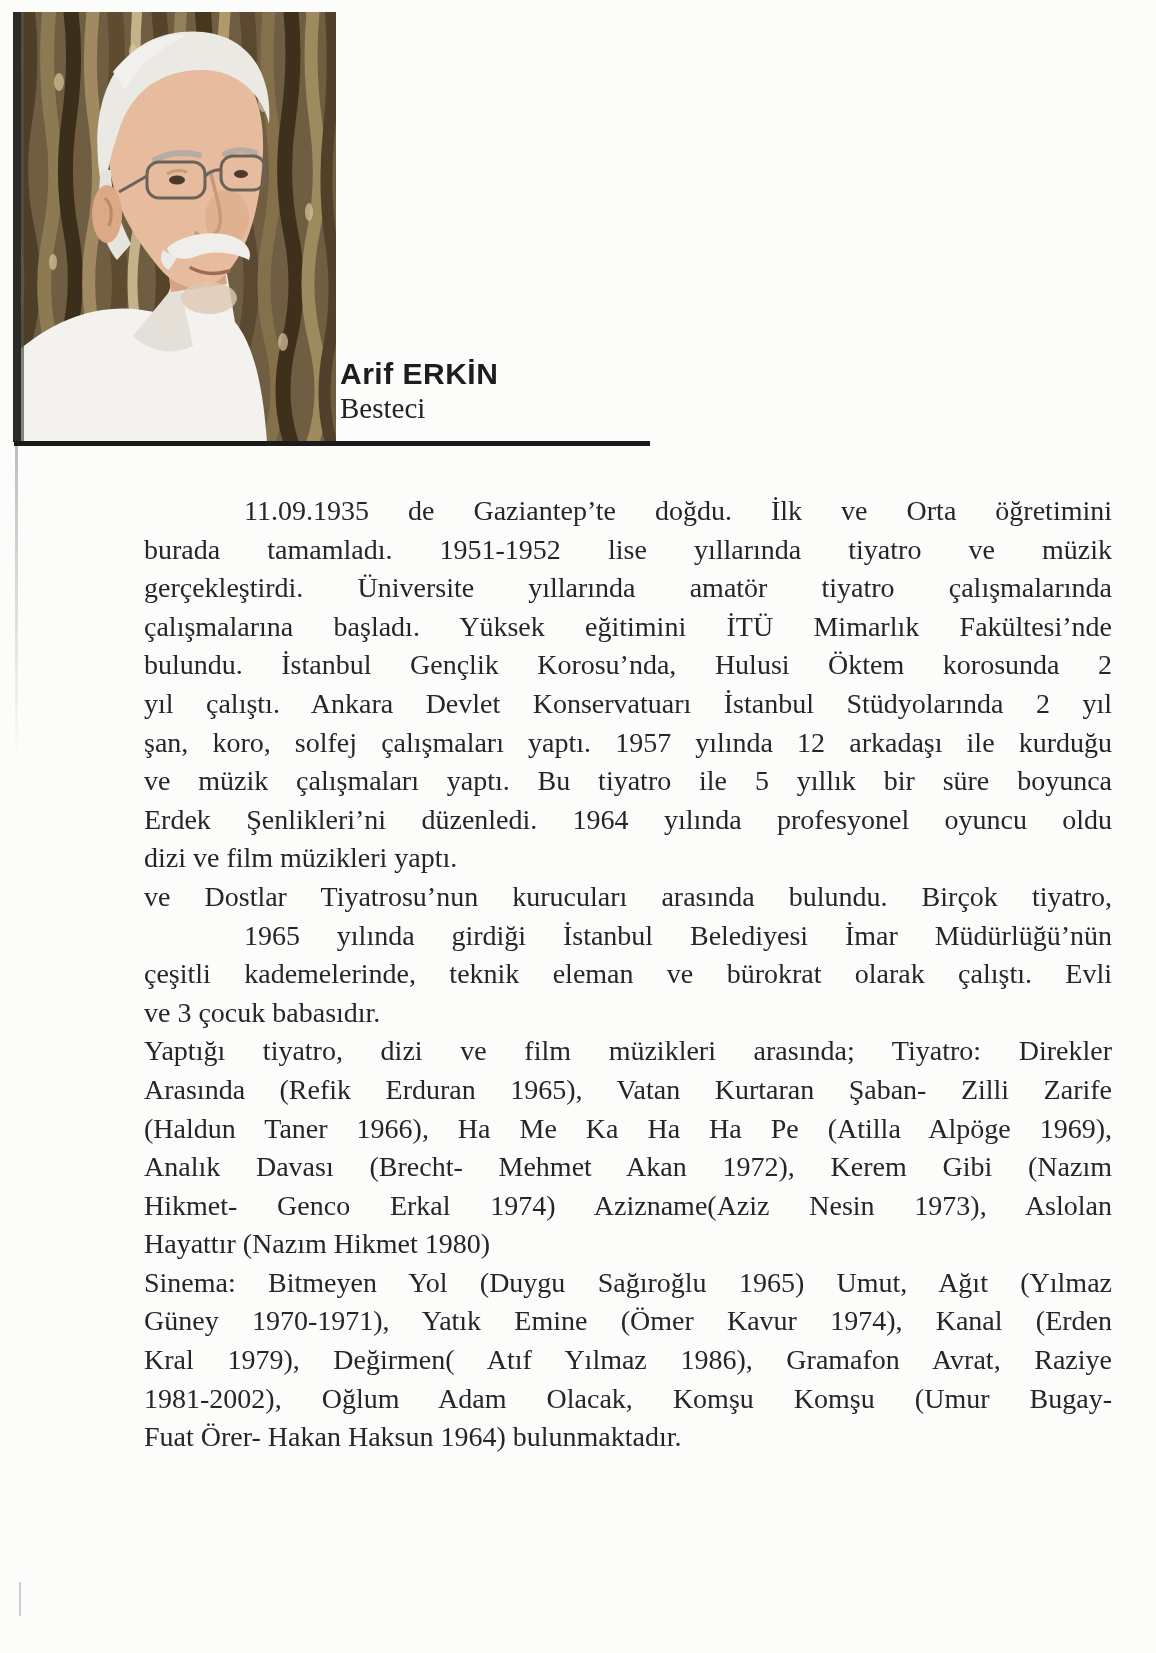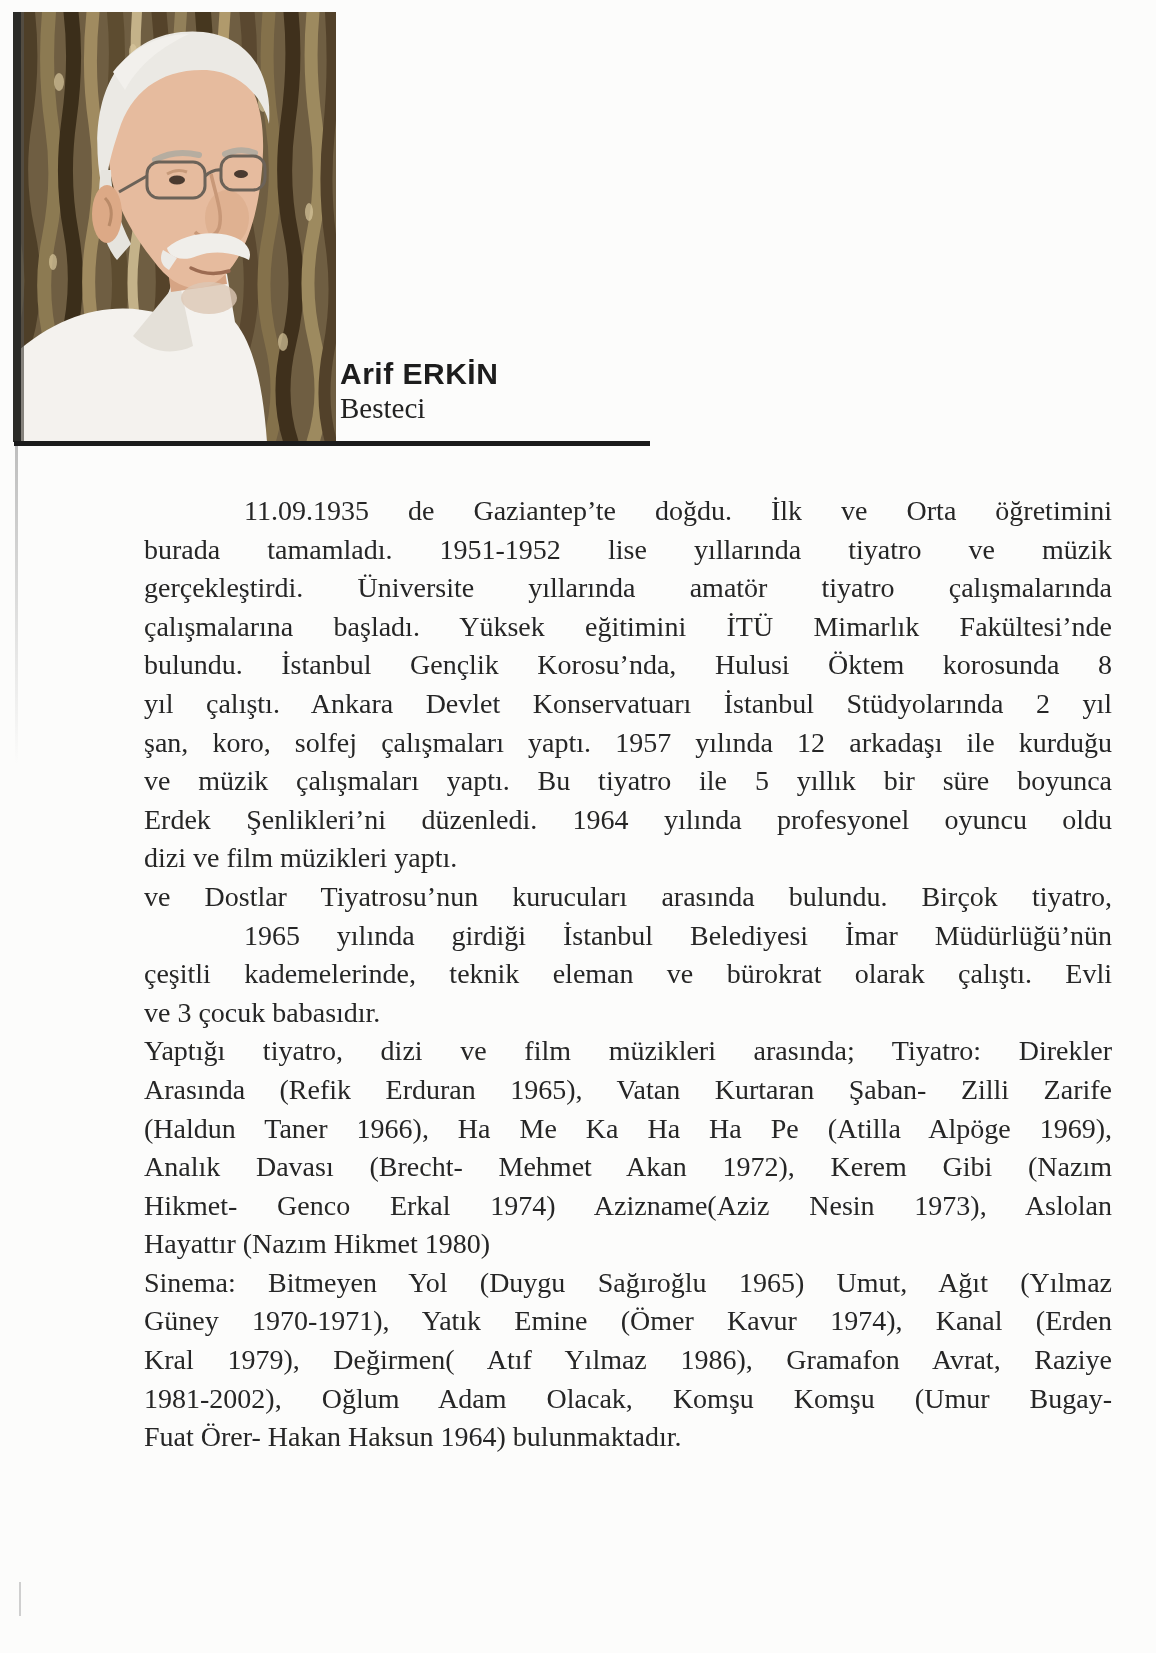--- a/index.html
+++ b/index.html
@@ -177,21 +177,21 @@
     <div class="person-role">Besteci</div>
   </div>
 
   <div class="rule"></div>
 
   <div class="body-text">
       <div class="line fill indent">11.09.1935 de Gaziantep’te doğdu. İlk ve Orta öğretimini</div>
       <div class="line fill">burada tamamladı. 1951-1952 lise yıllarında tiyatro ve müzik</div>
       <div class="line fill">gerçekleştirdi. Üniversite yıllarında amatör tiyatro çalışmalarında</div>
       <div class="line fill">çalışmalarına başladı. Yüksek eğitimini İTÜ Mimarlık Fakültesi’nde</div>
-      <div class="line fill">bulundu. İstanbul Gençlik Korosu’nda, Hulusi Öktem korosunda 8</div>
+      <div class="line fill">bulundu. İstanbul Gençlik Korosu’nda, Hulusi Öktem korosunda 2</div>
       <div class="line fill">yıl çalıştı. Ankara Devlet Konservatuarı İstanbul Stüdyolarında 2 yıl</div>
       <div class="line fill">şan, koro, solfej çalışmaları yaptı. 1957 yılında 12 arkadaşı ile kurduğu</div>
       <div class="line fill">ve müzik çalışmaları yaptı. Bu tiyatro ile 5 yıllık bir süre boyunca</div>
       <div class="line fill">Erdek Şenlikleri’ni düzenledi. 1964 yılında profesyonel oyuncu oldu</div>
       <div class="line">dizi ve film müzikleri yaptı.</div>
       <div class="line fill">ve Dostlar Tiyatrosu’nun kurucuları arasında bulundu. Birçok tiyatro,</div>
       <div class="line fill indent">1965 yılında girdiği İstanbul Belediyesi İmar Müdürlüğü’nün</div>
       <div class="line fill">çeşitli kademelerinde, teknik eleman ve bürokrat olarak çalıştı. Evli</div>
       <div class="line">ve 3 çocuk babasıdır.</div>
       <div class="line fill">Yaptığı tiyatro, dizi ve film müzikleri arasında; Tiyatro: Direkler</div>

